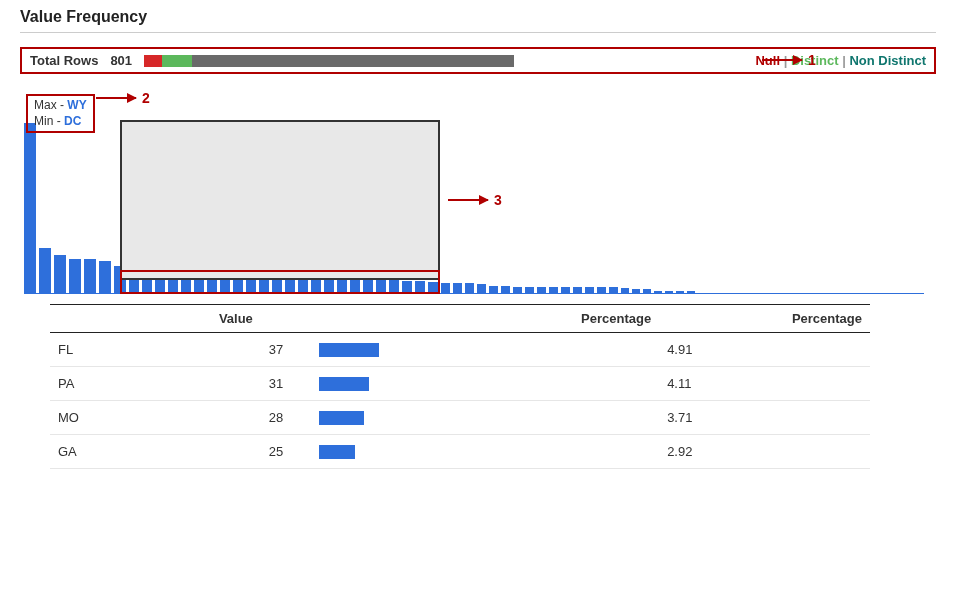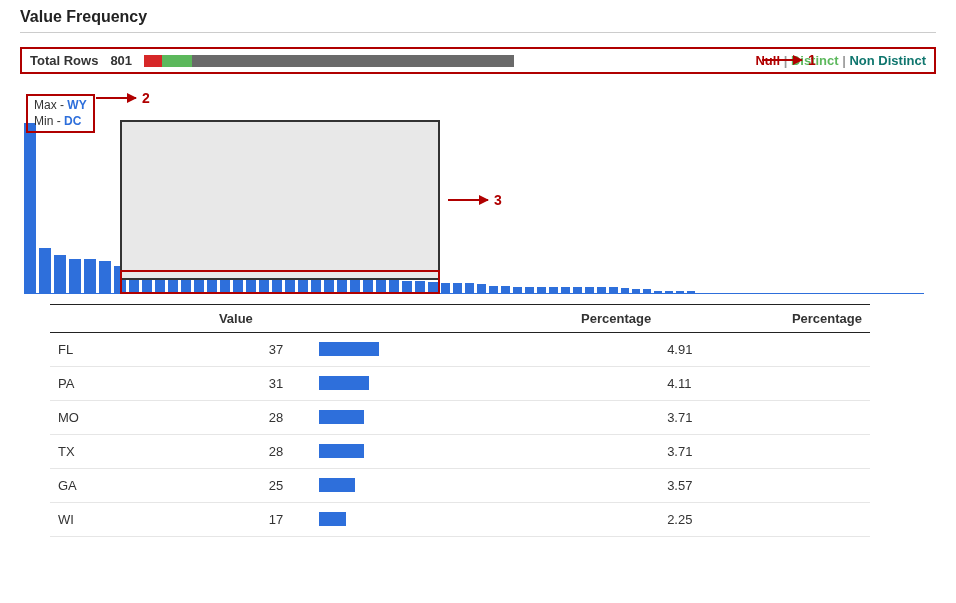--- a/index.html
+++ b/index.html
@@ -41,21 +41,21 @@
   .overlay-box { position: absolute; top: 6px; left: 100px; width: 320px; height: 160px; background: #e8e8e8; border: 2px solid #333; z-index: 2; }
   .overlay-border2 { position: absolute; top: 156px; left: 100px; width: 320px; height: 24px; border: 2px solid #b00000; z-index: 3; pointer-events: none; }
 
   
   .tbl { margin-top: 10px; width: 820px; margin-left: 30px; border-collapse: collapse; }
   .tbl thead th { text-align: right; border-top: 1.5px solid #222; border-bottom: 1.5px solid #222; padding: 6px 8px; font-weight: bold; font-size: 13px; }
   .tbl tbody td { padding: 9px 8px; border-bottom: 1px solid #e6e6e6; font-size: 13px; }
   .tbl .col-value { width: 180px; }
   .tbl .col-freq { width: 340px; }
   .tbl .col-pct { width: 180px; }
-  .freq-cell { display: flex; align-items: flex-start; gap: 20px; }
+  .freq-cell { display: flex; align-items: flex-end; gap: 20px; }
   .freq-num { width: 30px; }
   .freq-bar-bg { width: 230px; height: 14px; position: relative; }
   .freq-bar { height: 14px; background: #2e6fdb; }
 </style>
 </head>
 <body>
 
 <div class="container">
   <h2 class="title">Value Frequency</h2>
   <hr class="hr-line">
@@ -196,50 +196,26 @@
             <div class="freq-cell">
               <span class="freq-num">28</span>
               <div class="freq-bar-bg">
                 <div class="freq-bar" style="width: 45.4054px;"></div>
               </div>
             </div>
           </td>
           <td>3.71</td>
         </tr>
         <tr>
-          <td>TX</td>
-          <td>
-            <div class="freq-cell">
-              <span class="freq-num">28</span>
-              <div class="freq-bar-bg">
-                <div class="freq-bar" style="width: 45.4054px;"></div>
-              </div>
-            </div>
-          </td>
-          <td>3.71</td>
-        </tr>
-        <tr>
           <td>GA</td>
           <td>
             <div class="freq-cell">
               <span class="freq-num">25</span>
               <div class="freq-bar-bg">
                 <div class="freq-bar" style="width: 35.6757px;"></div>
               </div>
             </div>
           </td>
-          <td>3.57</td>
-        </tr>
-        <tr>
-          <td>WI</td>
-          <td>
-            <div class="freq-cell">
-              <span class="freq-num">17</span>
-              <div class="freq-bar-bg">
-                <div class="freq-bar" style="width: 27.5676px;"></div>
-              </div>
-            </div>
-          </td>
-          <td>2.25</td>
+          <td>2.92</td>
         </tr>
       </tbody>
   </table>
 </div>
 
 </body></html>

